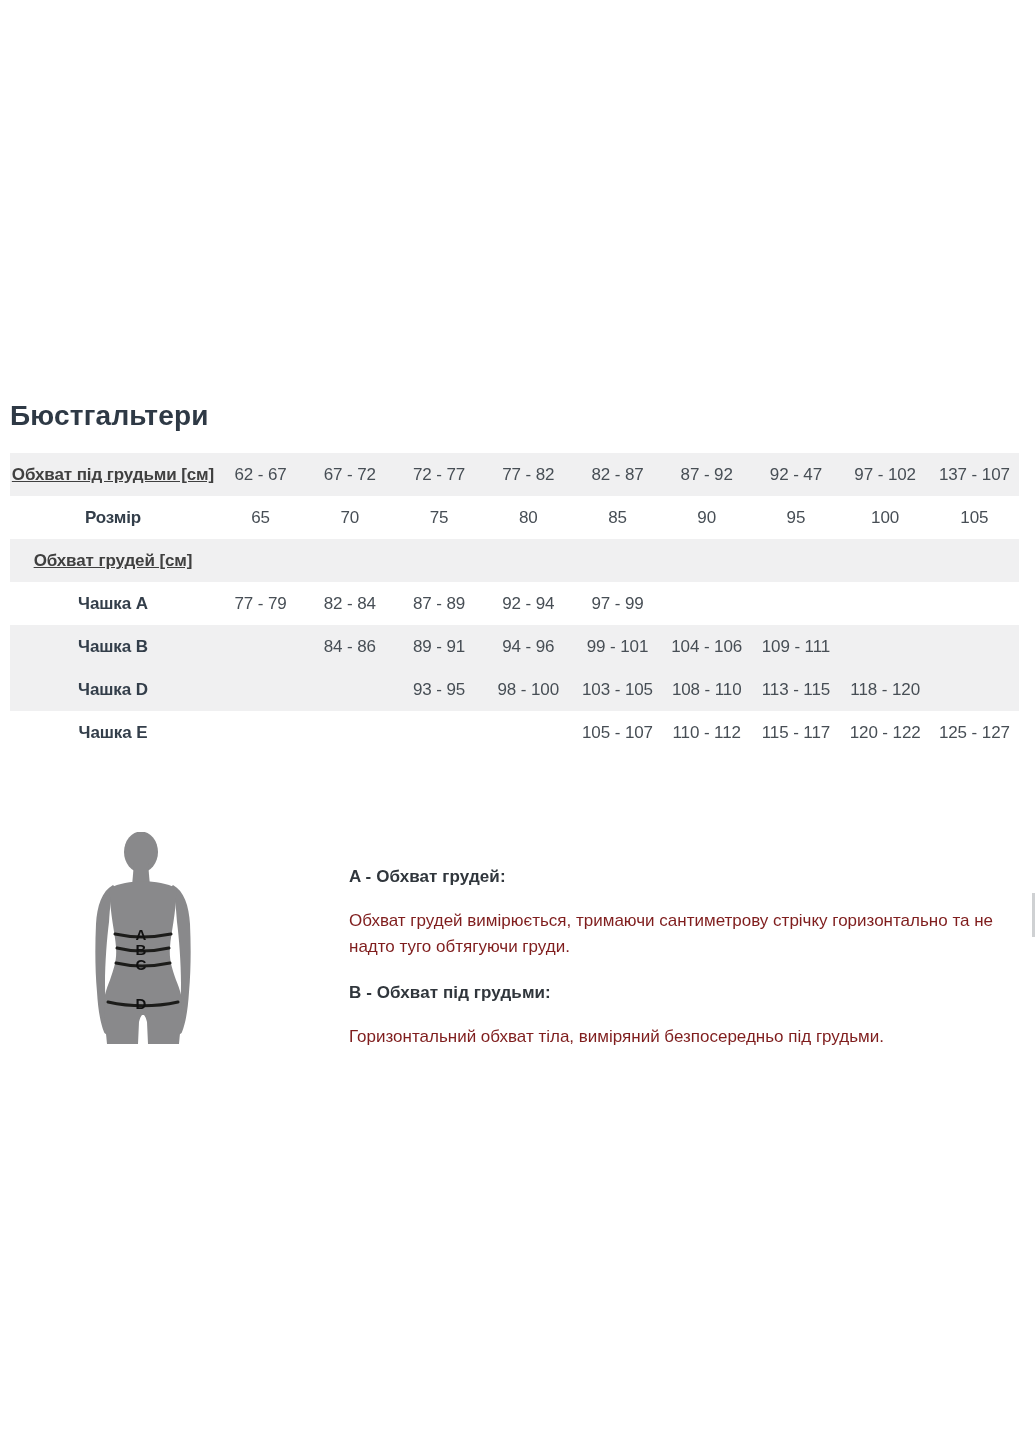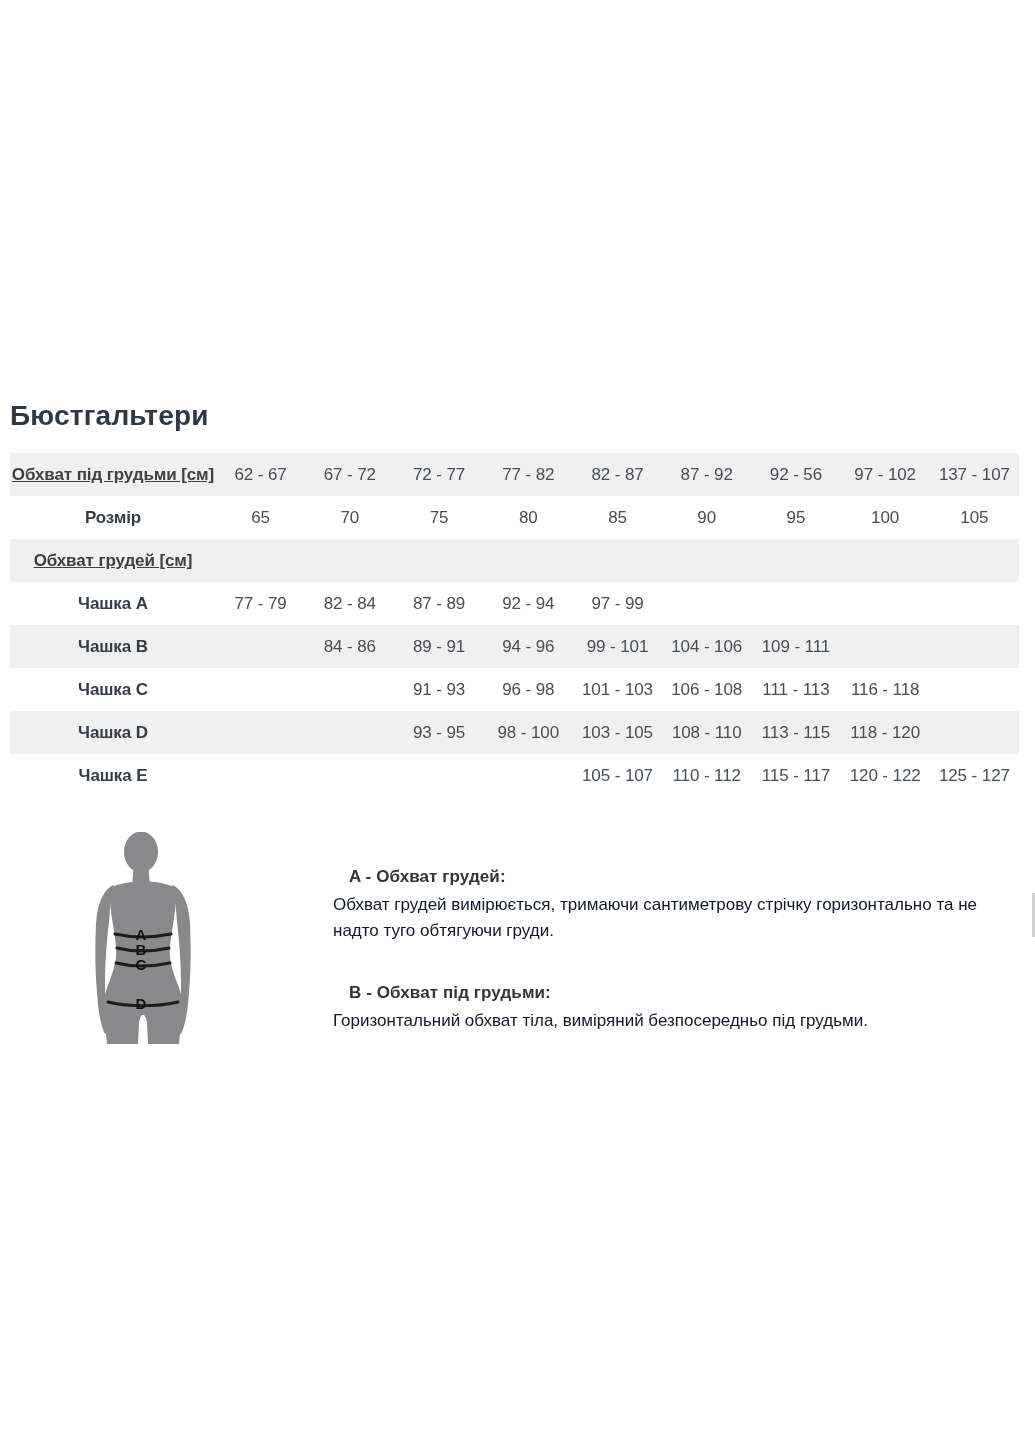--- a/index.html
+++ b/index.html
@@ -65,26 +65,26 @@
     left: 333px;
     margin: 16px;
     font-size: 17px;
     font-weight: 700;
     color: #30363c;
     letter-spacing: 0.1px;
   }
   .sec-body {
     position: absolute;
     left: 333px;
-    margin: 0;
+    margin: 16px;
     width: 660px;
     font-size: 17px;
     line-height: 26px;
     font-weight: 400;
-    color: #0f172a;
+    color: #7f1d1d;
   }
   #sec-a-heading { top: 851px; }
   #sec-a-body { top: 892px; }
   #sec-b-heading { top: 967px; }
   #sec-b-body { top: 1008px; }
   .scrollbar-thumb {
     position: absolute;
     right: 0;
     top: 893px;
     width: 3px;
@@ -101,21 +101,21 @@
 
   <div class="size-table">
       <div class="trow shaded">
         <div class="tcell label link">Обхват під грудьми [см]</div>
         <div class="tcell value">62 - 67</div>
         <div class="tcell value">67 - 72</div>
         <div class="tcell value">72 - 77</div>
         <div class="tcell value">77 - 82</div>
         <div class="tcell value">82 - 87</div>
         <div class="tcell value">87 - 92</div>
-        <div class="tcell value">92 - 56</div>
+        <div class="tcell value">92 - 47</div>
         <div class="tcell value">97 - 102</div>
         <div class="tcell value">137 - 107</div>
       </div>
       <div class="trow">
         <div class="tcell label">Розмір</div>
         <div class="tcell value">65</div>
         <div class="tcell value">70</div>
         <div class="tcell value">75</div>
         <div class="tcell value">80</div>
         <div class="tcell value">85</div>
@@ -153,32 +153,20 @@
         <div class="tcell value"></div>
         <div class="tcell value">84 - 86</div>
         <div class="tcell value">89 - 91</div>
         <div class="tcell value">94 - 96</div>
         <div class="tcell value">99 - 101</div>
         <div class="tcell value">104 - 106</div>
         <div class="tcell value">109 - 111</div>
         <div class="tcell value"></div>
         <div class="tcell value"></div>
       </div>
-      <div class="trow">
-        <div class="tcell label">Чашка C</div>
-        <div class="tcell value"></div>
-        <div class="tcell value"></div>
-        <div class="tcell value">91 - 93</div>
-        <div class="tcell value">96 - 98</div>
-        <div class="tcell value">101 - 103</div>
-        <div class="tcell value">106 - 108</div>
-        <div class="tcell value">111 - 113</div>
-        <div class="tcell value">116 - 118</div>
-        <div class="tcell value"></div>
-      </div>
       <div class="trow shaded">
         <div class="tcell label">Чашка D</div>
         <div class="tcell value"></div>
         <div class="tcell value"></div>
         <div class="tcell value">93 - 95</div>
         <div class="tcell value">98 - 100</div>
         <div class="tcell value">103 - 105</div>
         <div class="tcell value">108 - 110</div>
         <div class="tcell value">113 - 115</div>
         <div class="tcell value">118 - 120</div>

